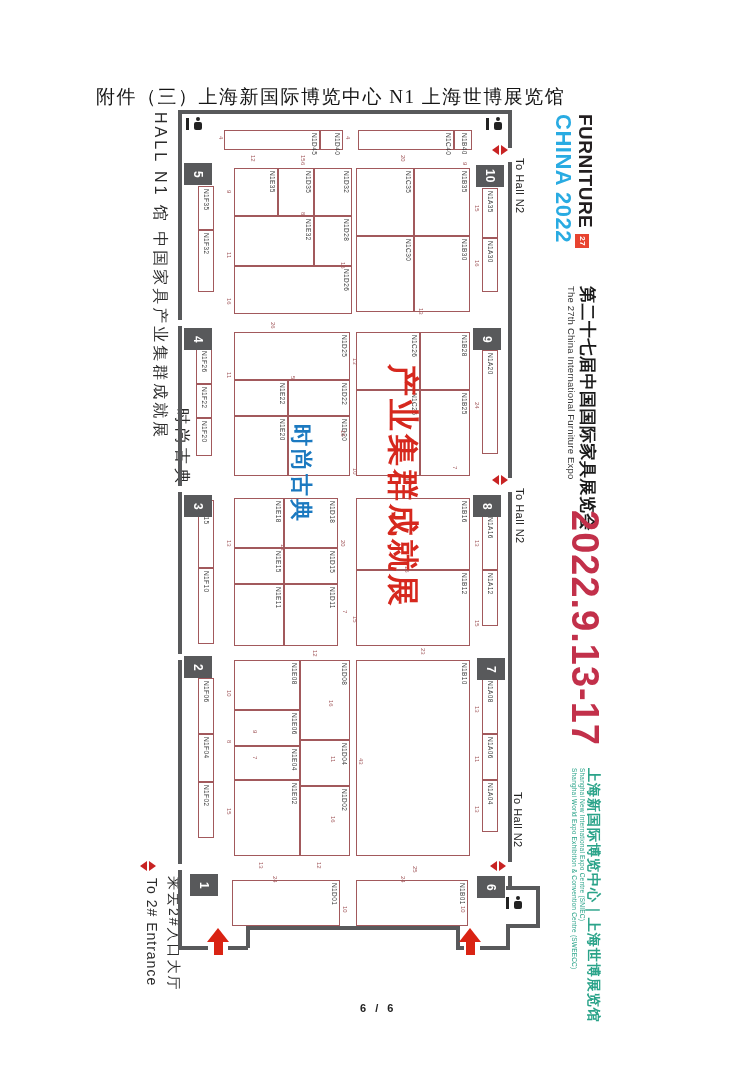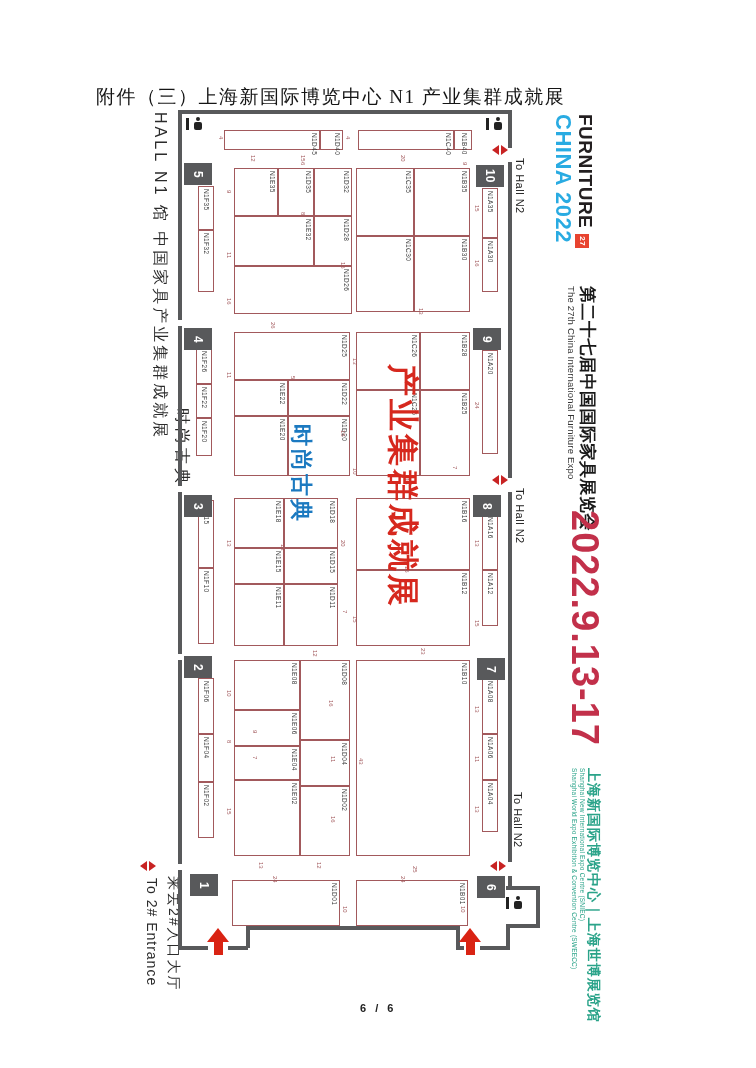--- a/index.html
+++ b/index.html
@@ -48,21 +48,21 @@
   .wc .bar{width:3px;height:12px;background:#222;}
   .wc .person{position:relative;width:12px;height:13px;}
   .wc .person::before{content:'';position:absolute;left:4px;top:0;width:4px;height:4px;border-radius:50%;background:#222;}
   .wc .person::after{content:'';position:absolute;left:2px;top:5px;width:8px;height:8px;border-radius:2px;background:#222;}
   .overlay-red{font-size:32px;font-weight:bold;color:#d6281e;letter-spacing:3px;}
   .overlay-blue{font-size:22px;font-weight:bold;color:#1b79c0;letter-spacing:3px;}
 </style>
 </head>
 <body>
 
-<div class="title">附件（三）上海新国际博览中心 N1 产业集群成就展</div>
+<div class="title">附件（三）上海新国际博览中心 N1 上海世博展览馆</div>
 
 <div class="rot hall-label" style="left:170px;top:112px;">HALL N1 馆  中国家具产业集群成就展</div>
 <div class="rot hall-sub" style="left:192px;top:408px;">时尚古典</div>
 <div class="rot ent-en" style="left:160px;top:878px;">To 2# Entrance</div>
 <div class="rot ent-cn" style="left:182px;top:876px;">来去2#入口大厅</div>
 
 <div class="rot" style="left:596px;top:114px;">
   <div class="logo-line1"><span>FURNITURE</span><span class="logo-badge">27</span></div>
   <div class="logo-line2">CHINA 2022</div>
 </div>

